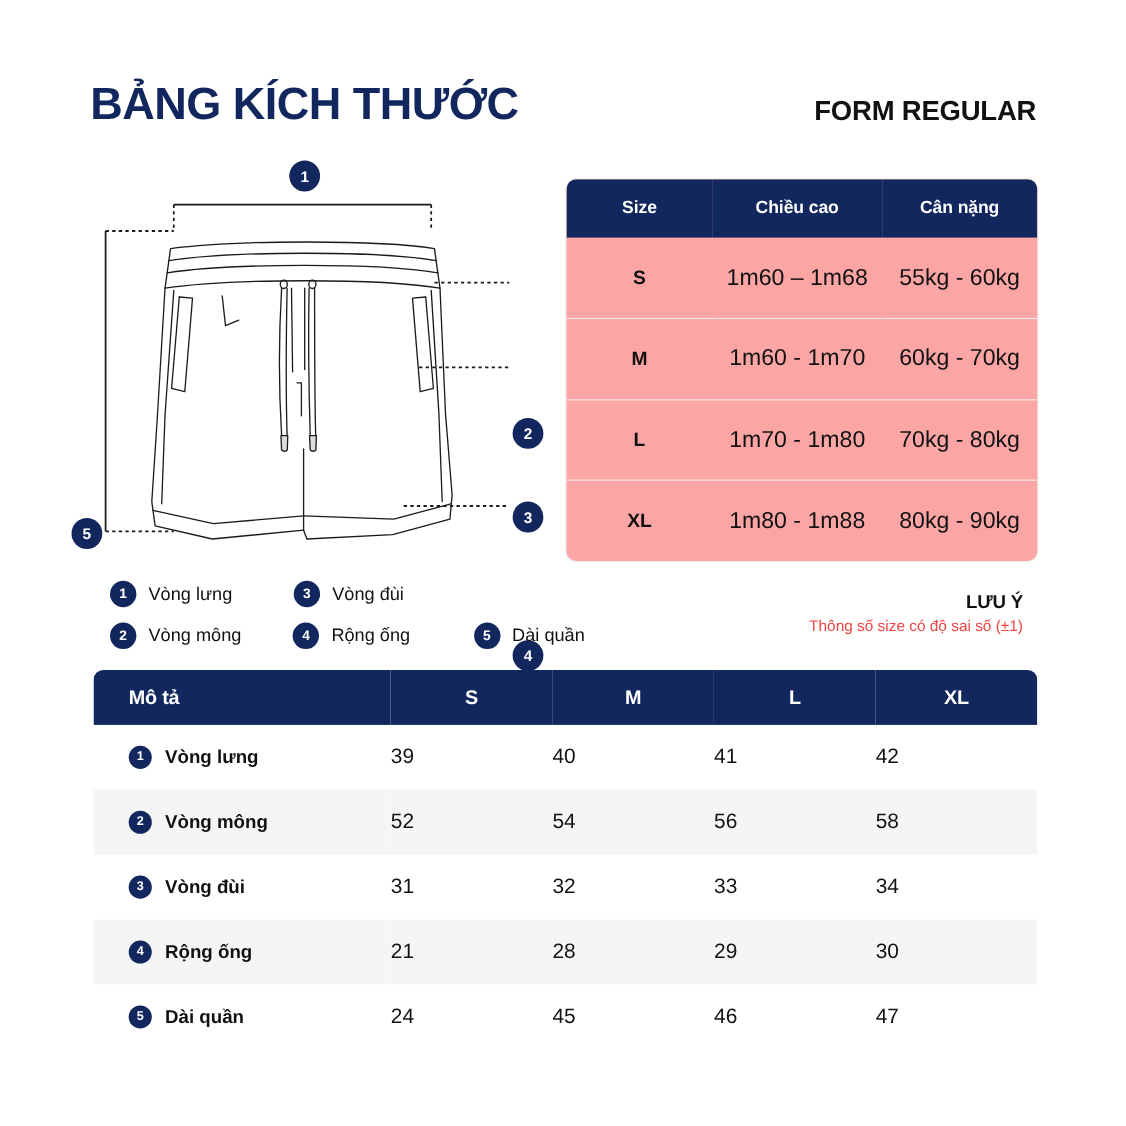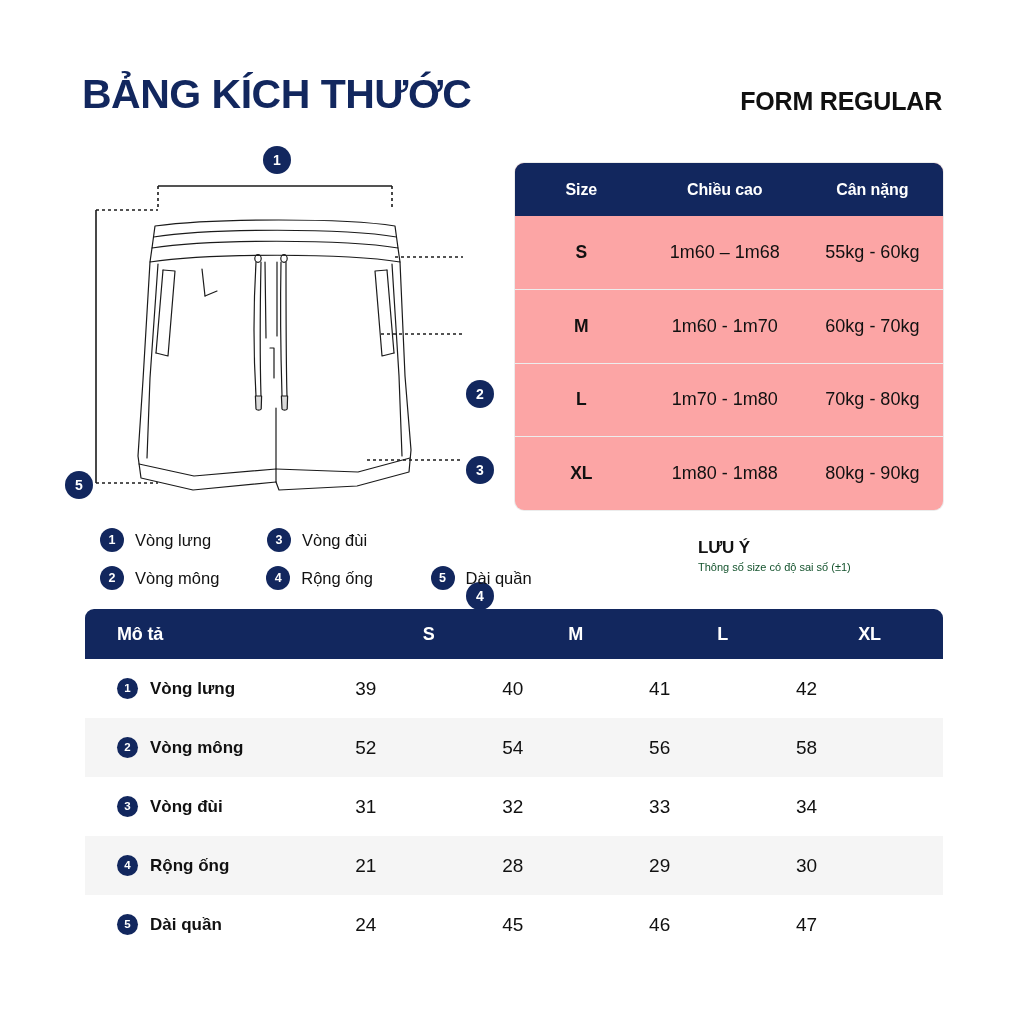--- a/index.html
+++ b/index.html
@@ -88,33 +88,34 @@
     color: #111111;
     white-space: nowrap;
   }
   .li-c1 { width: 167px; }
   .li-c2 { width: 165px; }
   .li-c3 { width: 130px; }
 
   
   #note {
     position: absolute;
-    left: 698px; top: 538px;
+    left: 650px; top: 538px;
     width: 280px;
+    text-align: right;
   }
   #note-title {
     font-size: 17px;
     font-weight: bold;
     color: #111111;
     letter-spacing: -0.2px;
     margin-bottom: 3px;
   }
   #note-text {
-    font-size: 11px;
-    color: #14532d;
+    font-size: 14px;
+    color: #ef4444;
     white-space: nowrap;
   }
 
   
   #size-table {
     position: absolute;
     left: 515px; top: 163px;
     width: 428px; height: 347px;
     background: #fca5a5;
     border-radius: 9px;
@@ -131,21 +132,21 @@
     color: #ffffff;
     font-size: 16px;
     font-weight: bold;
     height: 53px;
     text-align: center;
     letter-spacing: -0.1px;
   }
   #size-table tbody td {
     height: 73.5px;
     text-align: center;
-    font-size: 18px;
+    font-size: 21px;
     color: #111111;
     border-top: 1.5px solid #ededed;
   }
   #size-table tbody tr:first-child td { border-top: none; }
   #size-table td.szc { font-weight: bold; font-size: 17.5px; }
   .st-c1 { width: 31%; }
   .st-c2 { width: 36%; }
   .st-c3 { width: 33%; }
 
   

